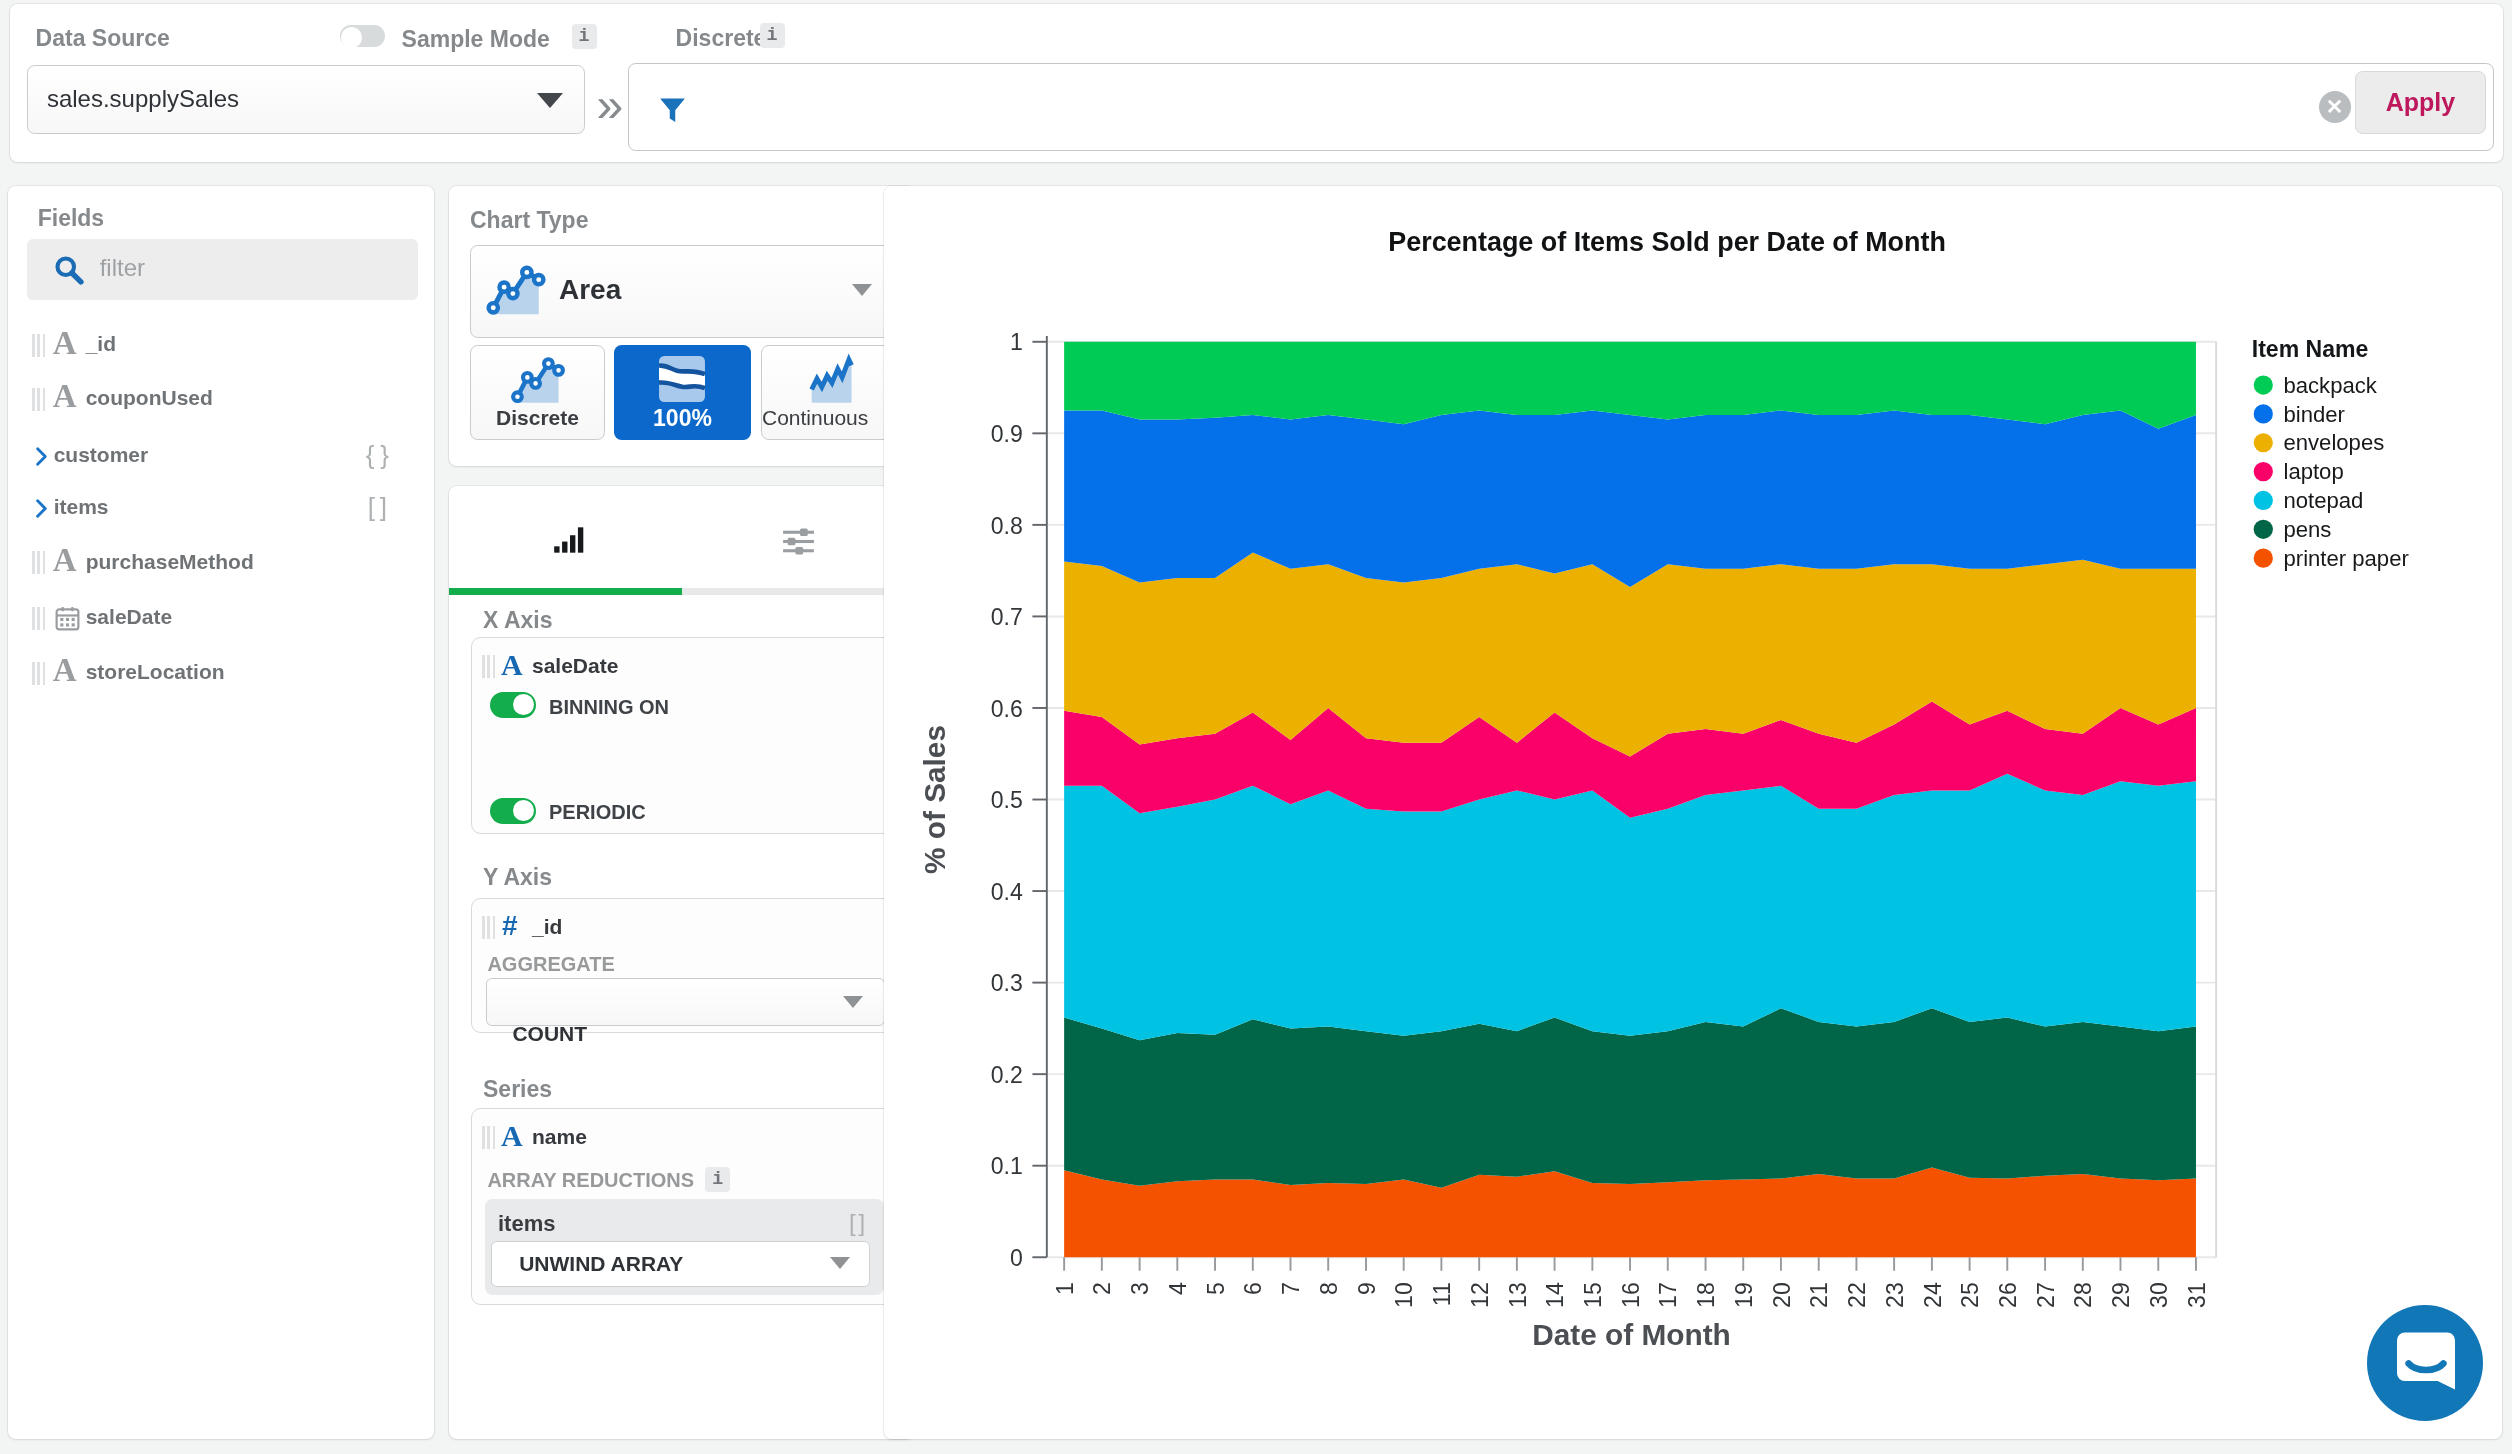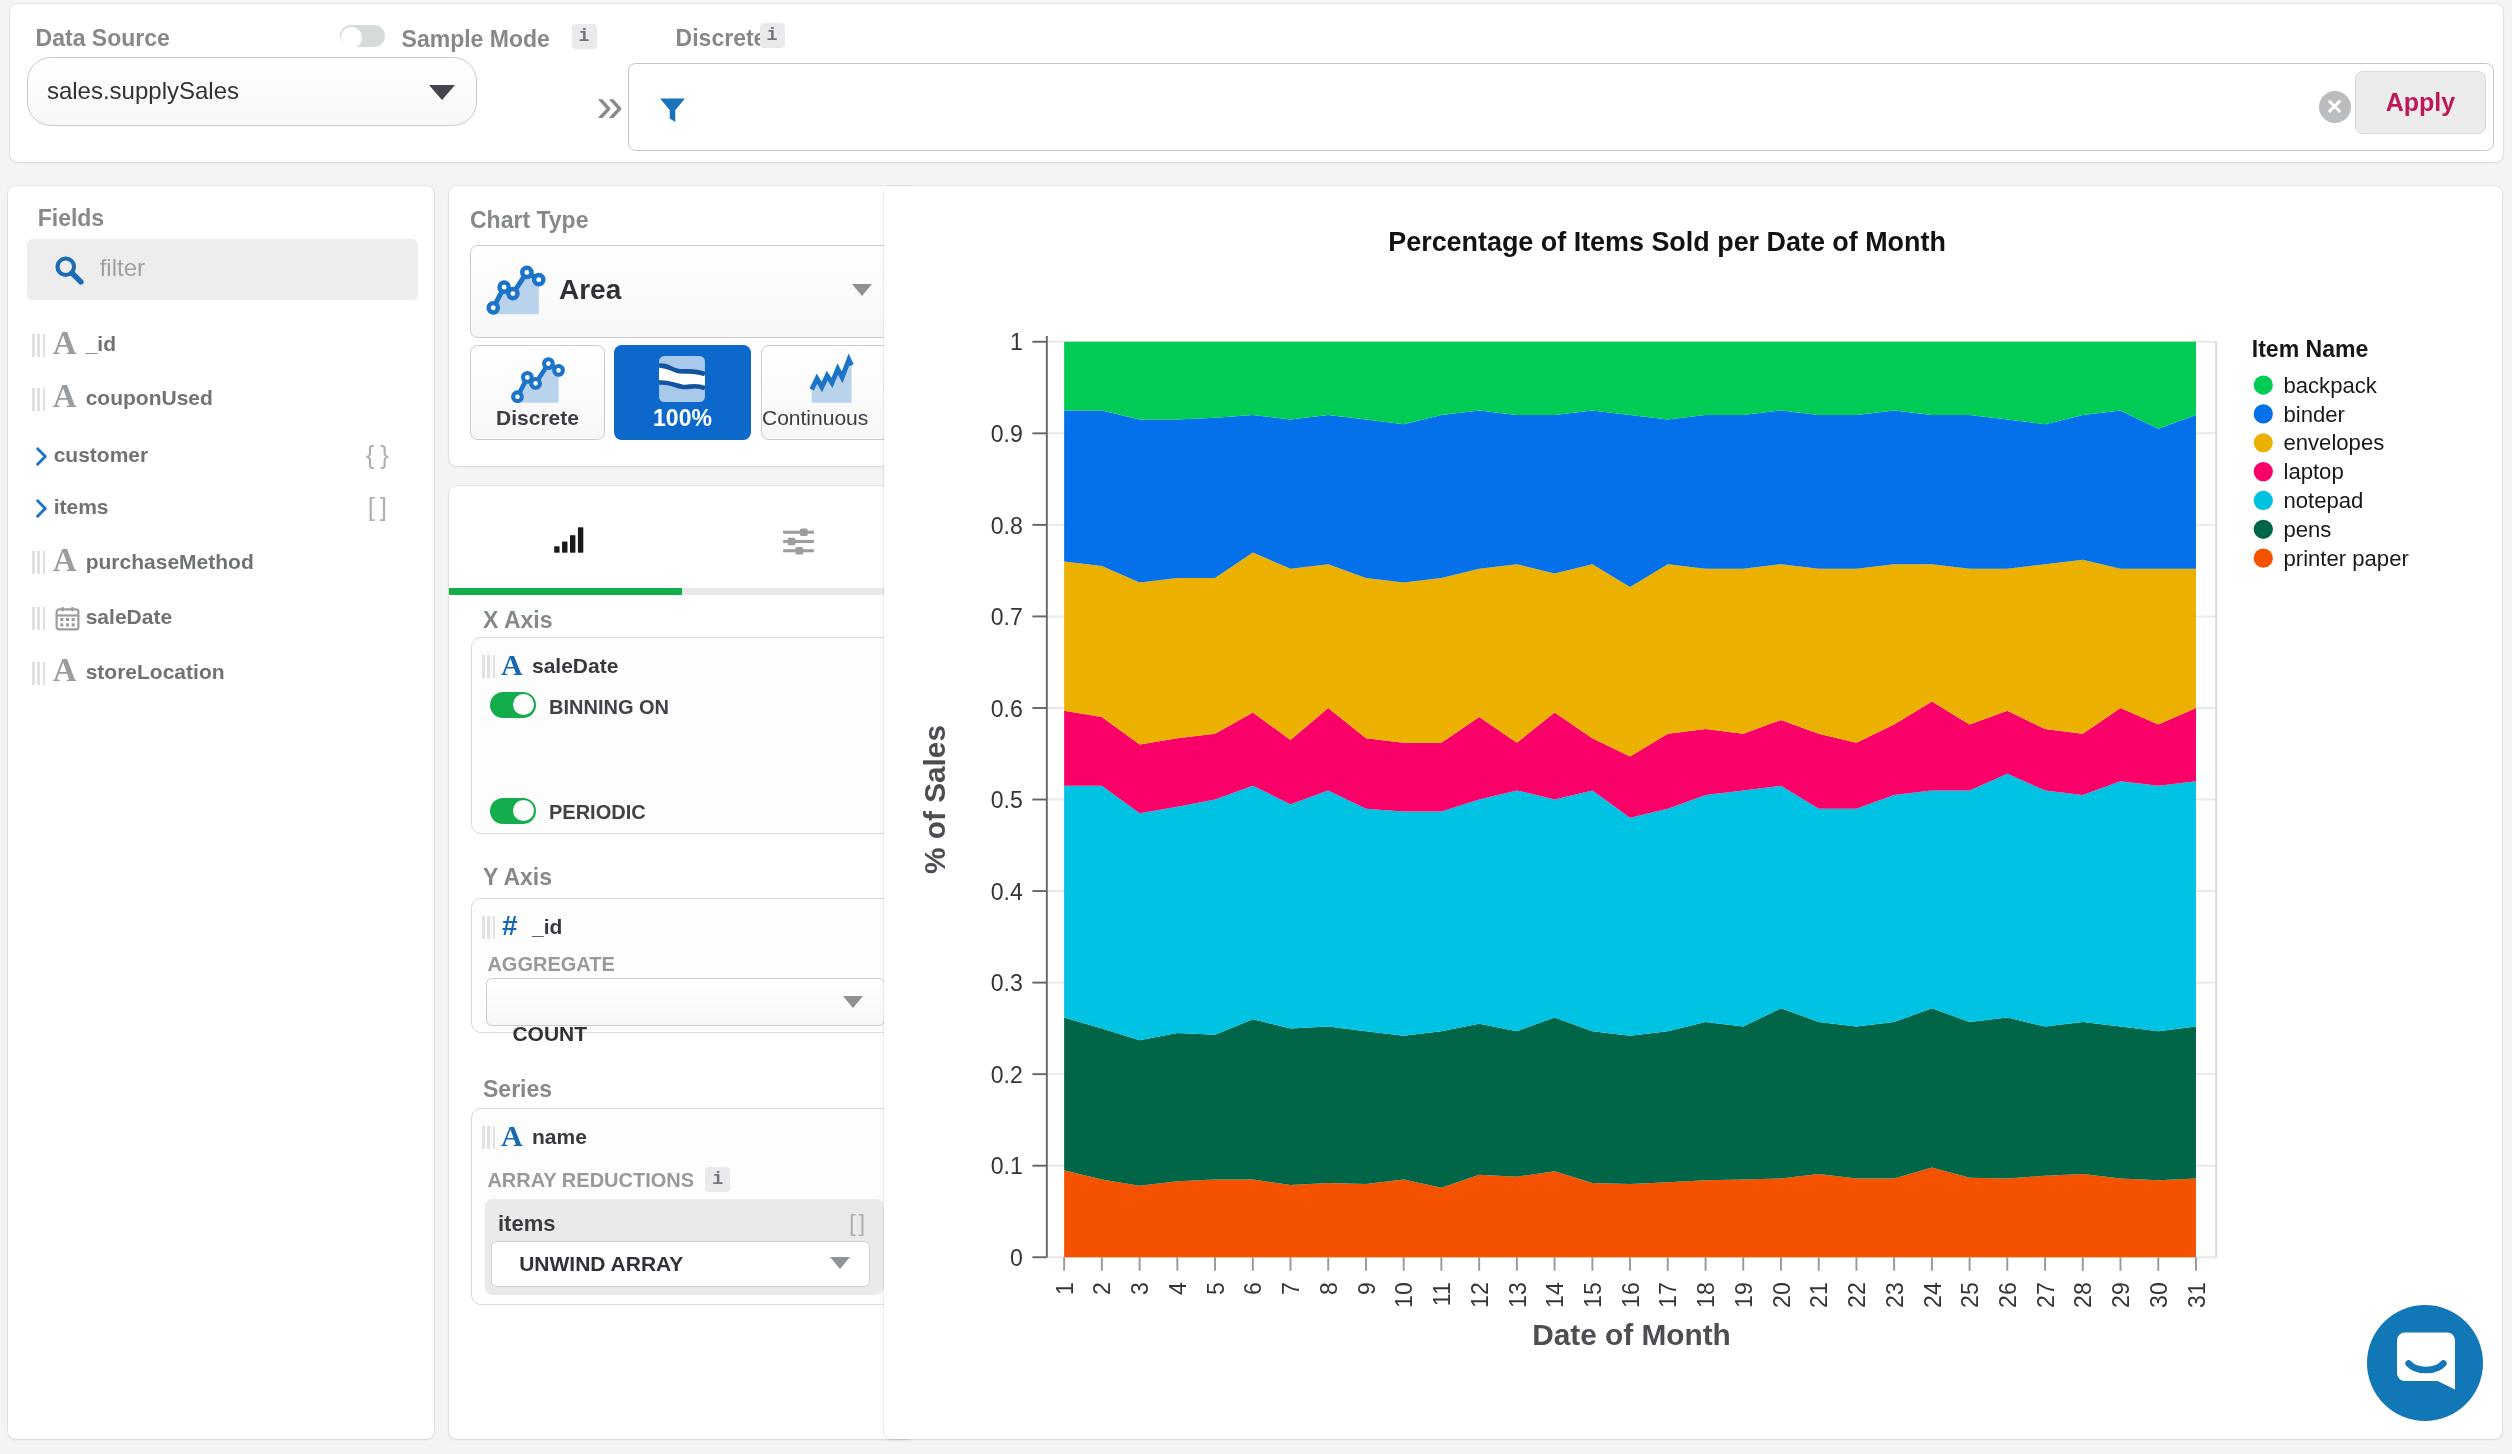--- a/index.html
+++ b/index.html
@@ -25,21 +25,21 @@
   <div class="lbl abs" style="left:26px; top:21px;">Data Source</div>
 
   <div class="abs" style="left:330px; top:21px; width:45px; height:22px; background:#d8dbdc; border-radius:11.5px;">
     <div class="abs" style="left:1.9px; top:1.9px; width:21px; height:21px; background:#fff; border-radius:50%;"></div>
   </div>
   <div class="lbl abs" style="left:392px; top:22px;">Sample Mode</div>
   <div class="abs" style="left:562px; top:20px;"><span class="ibox">i</span></div>
   <div class="lbl abs" style="left:666px; top:21px;">Discrete</div>
   <div class="abs" style="left:750px; top:19px;"><span class="ibox">i</span></div>
 
-  <div class="sel" style="left:17.3px; top:53px; width:450px; height:69px;border-radius:24px;">
+  <div class="sel" style="left:17.3px; top:61px; width:558px; height:69px;">
     <div class="abs" style="left:19px; top:19px; font-size:24px; color:#2f3337;">sales.supplySales</div>
     <div class="caret" style="right:21px; top:27px;"></div>
   </div>
 
   <div class="abs" style="left:587px; top:73px; font-size:48px; color:#878b8e;">»</div>
 
   <div class="abs" style="left:618px; top:59px; width:1866px; height:88px; background:#fff; border:1.9px solid #c3c6c7; border-radius:7.7px;">
     <svg class="abs" style="left:27px; top:29px;" width="33" height="33" viewBox="0 0 24 24">
         <path fill="#1a72bb" d="M3 4h18l-7 8.5V21l-4-2.5V12.5z"></path>
       </svg>

